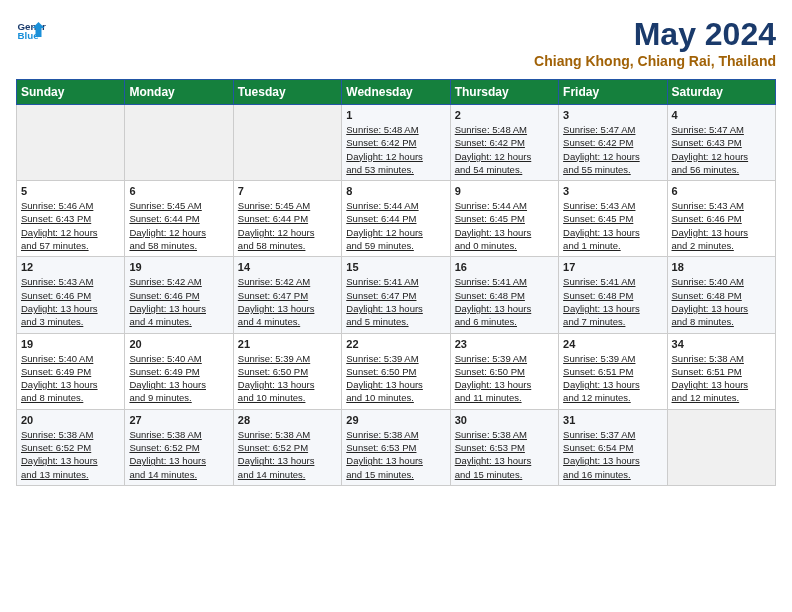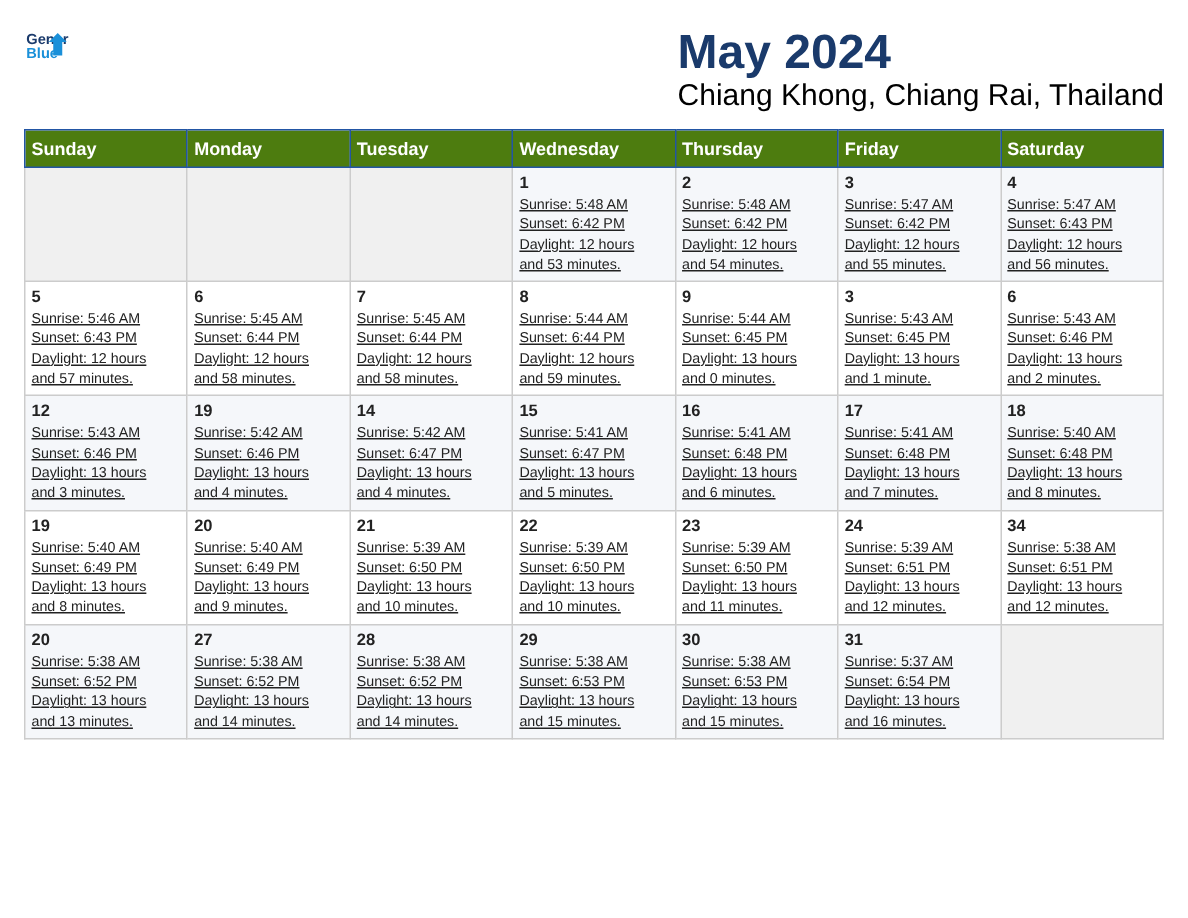--- a/index.html
+++ b/index.html
@@ -19,38 +19,39 @@
     .logo {
       display: flex;
       align-items: center;
       gap: 4px;
     }
     .logo-icon {
       width: 30px;
       height: 30px;
     }
     .title-section {
+      text-align: right;
     }
     .main-title {
       font-size: 32px;
       font-weight: bold;
       color: #1a3a6b;
     }
     .subtitle {
-      font-size: 20px;
-      color: #000000;
-      font-weight: normal;
+      font-size: 14px;
+      color: #a16207;
+      font-weight: bold;
     }
     table {
       width: 100%;
       border-collapse: collapse;
       table-layout: fixed;
     }
     thead tr th {
-      background-color: #4d7c0f;
+      background-color: #15803d;
       color: #fff;
       font-size: 12px;
       font-weight: bold;
       padding: 5px 4px;
       text-align: left;
       border: 1px solid #2255a4;
     }
     tbody tr td {
       vertical-align: top;
       padding: 4px 4px;

